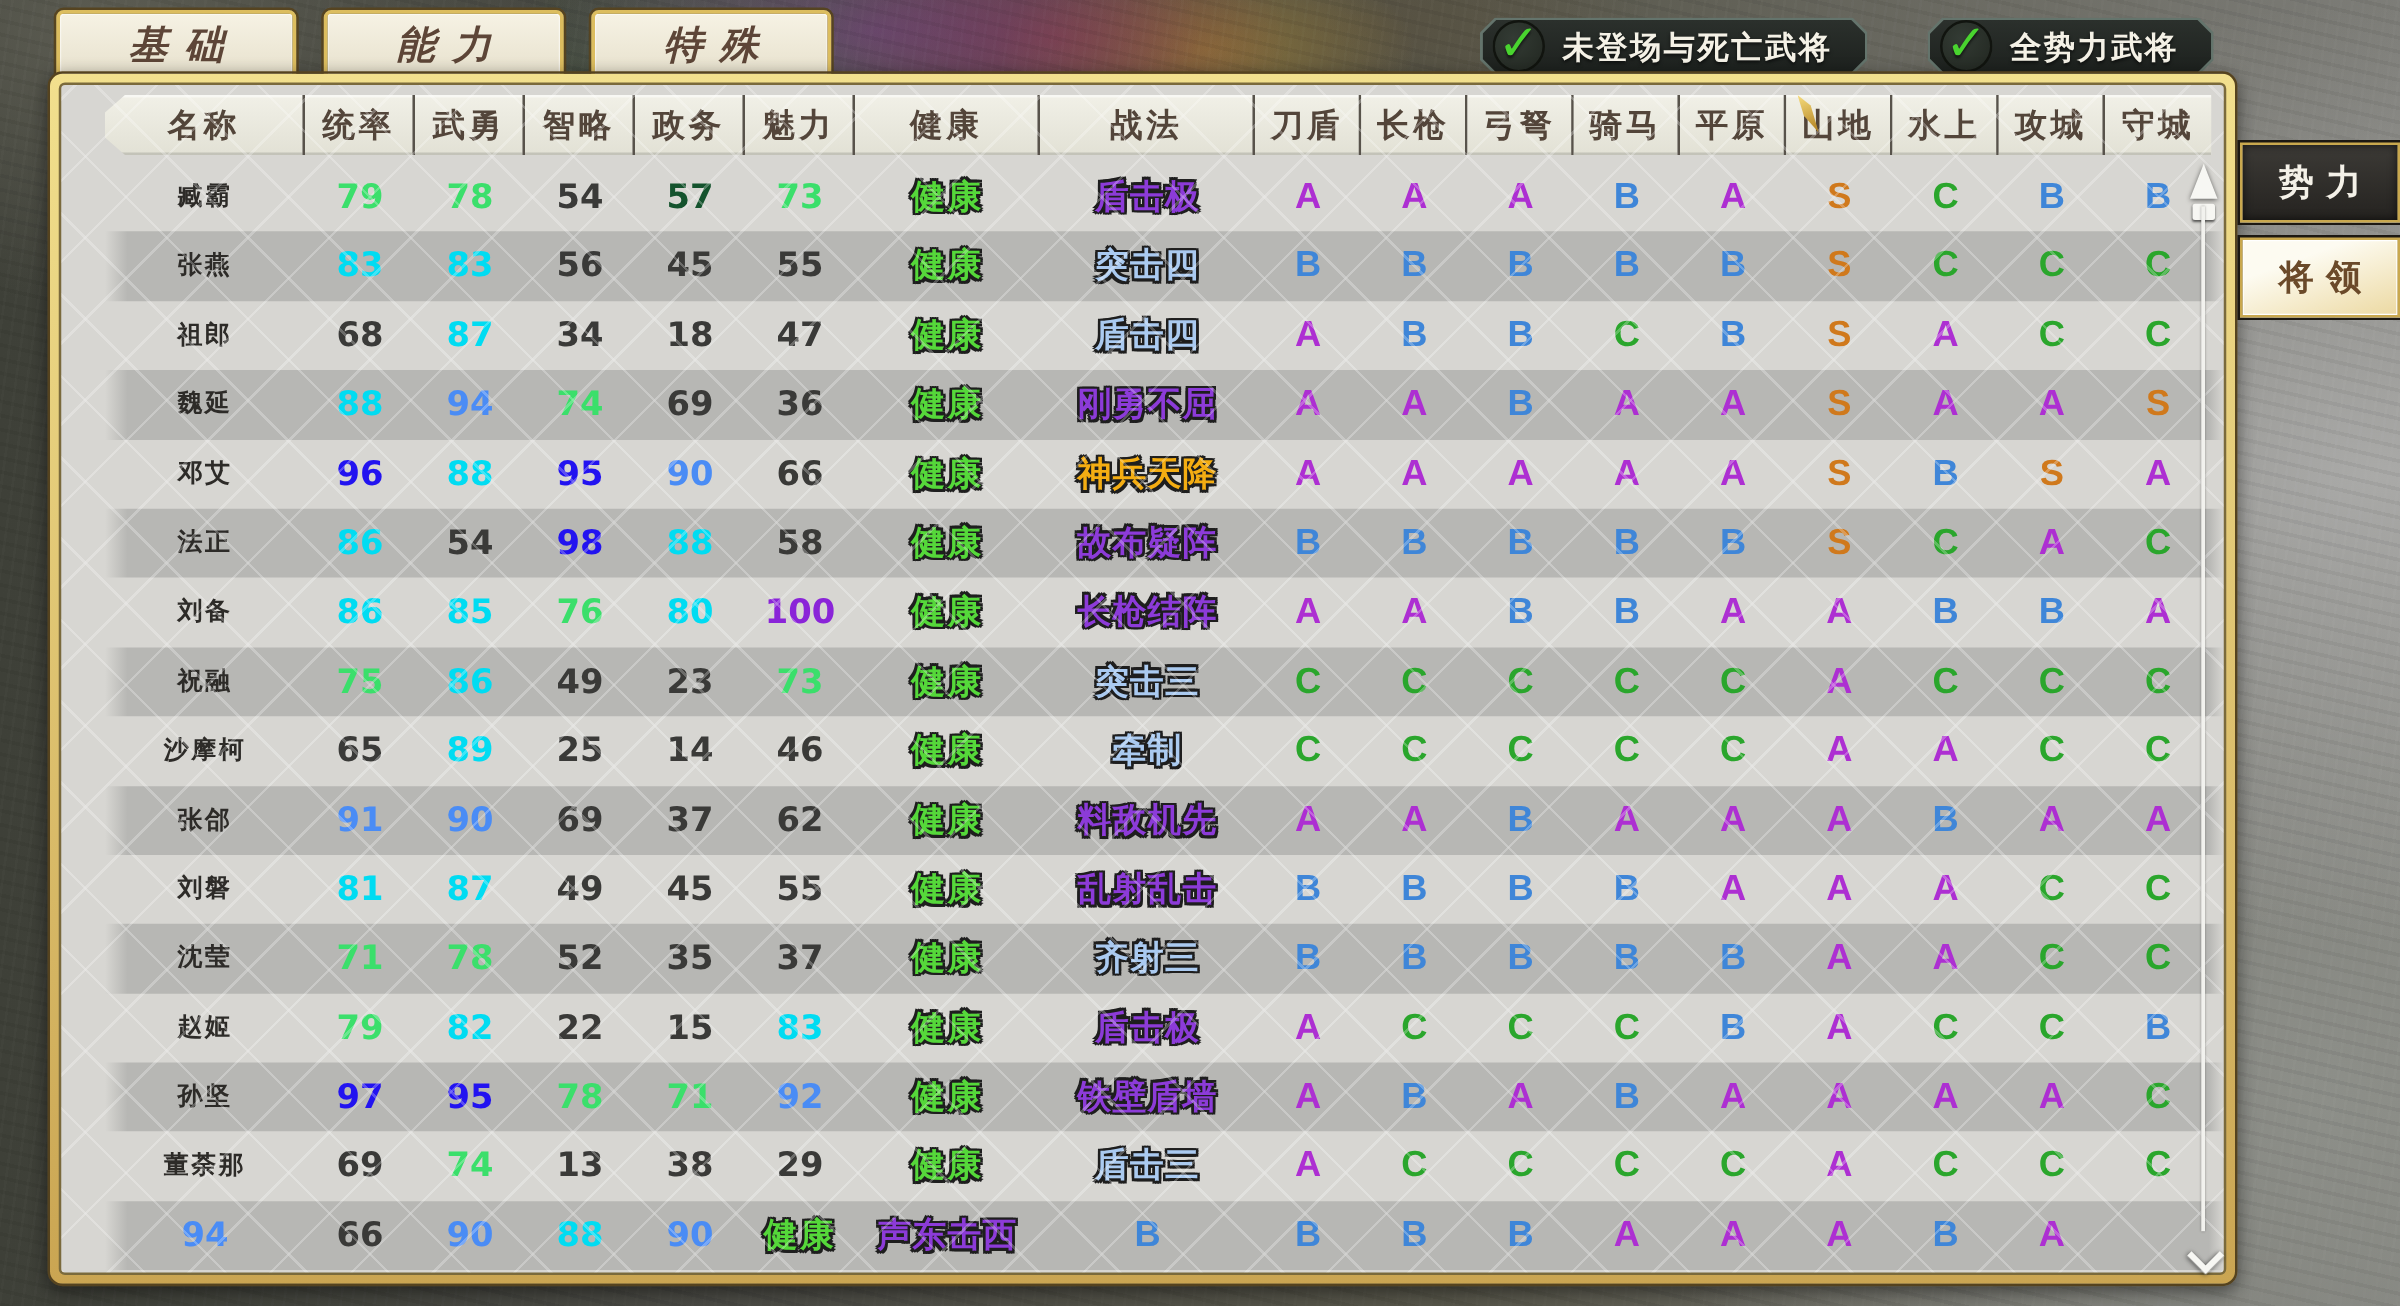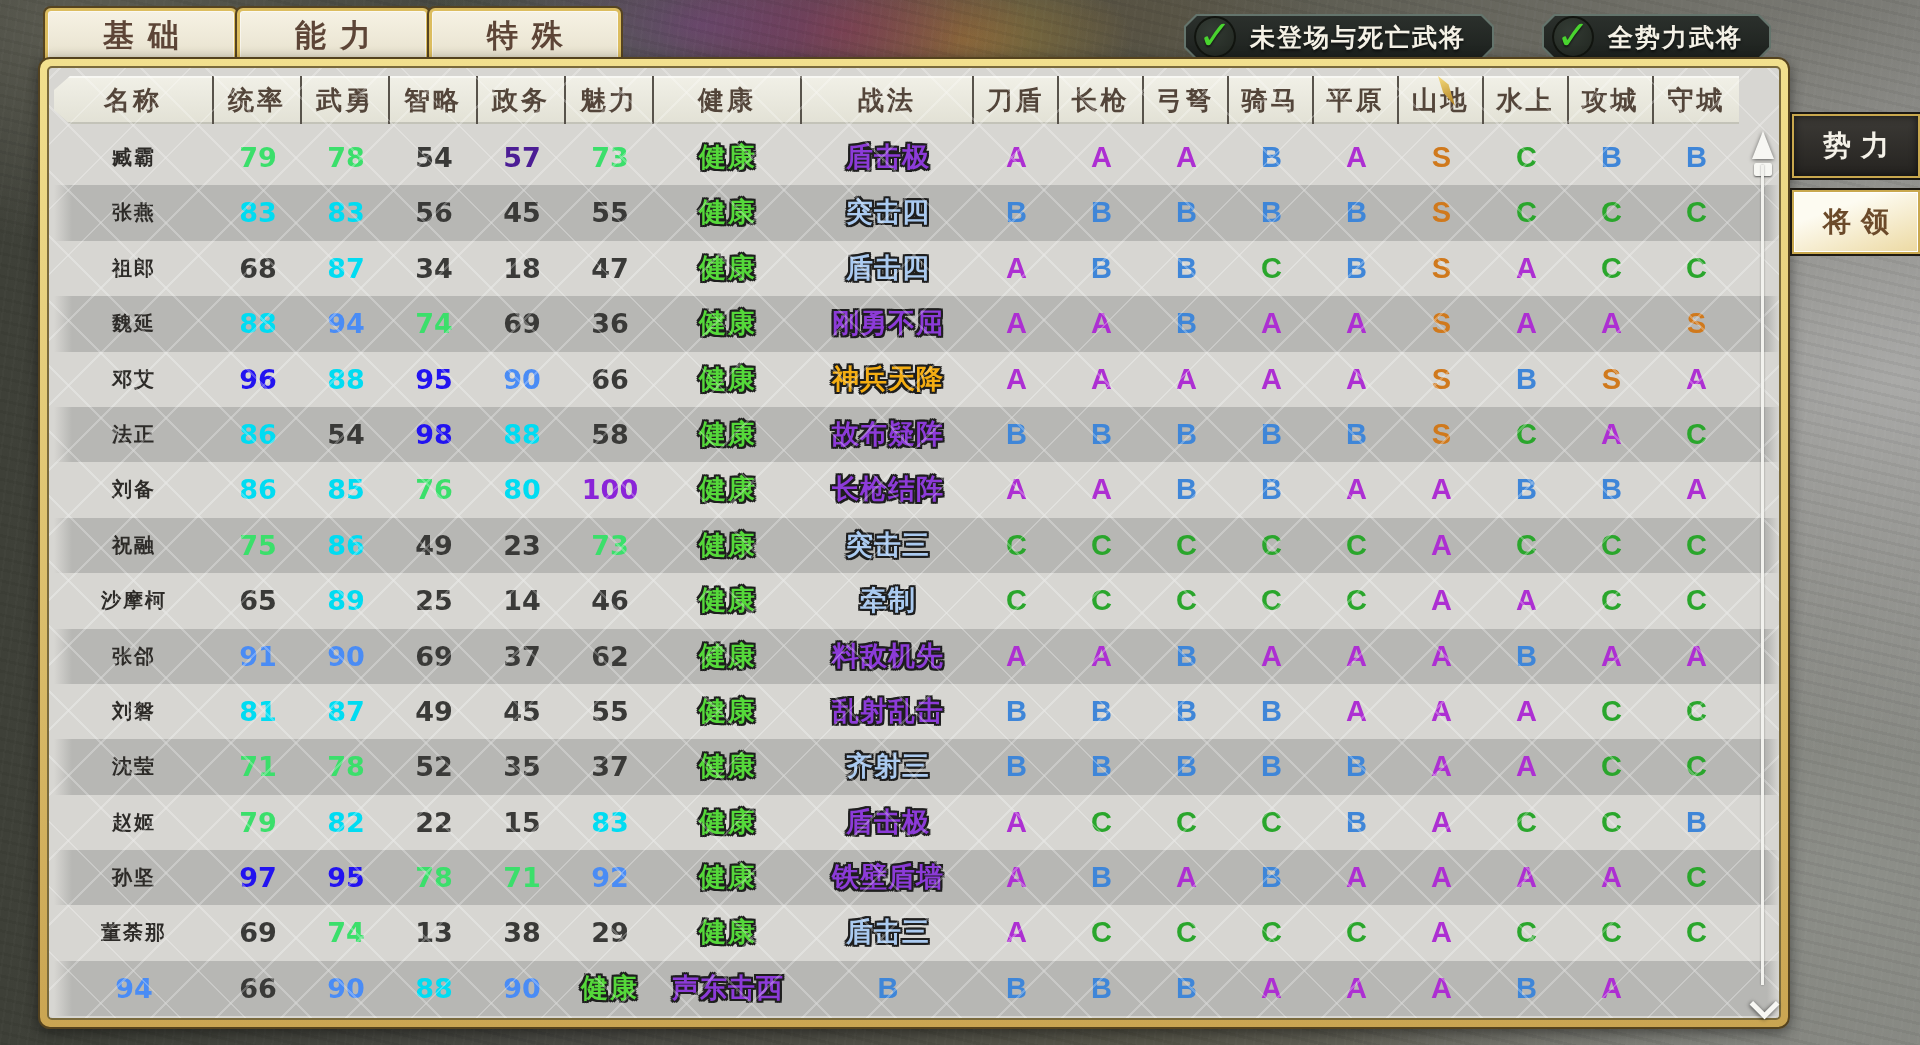--- a/index.html
+++ b/index.html
@@ -16,21 +16,21 @@
       radial-gradient(760px 700px at 1860px 880px, #8d8f89, transparent 72%),
       radial-gradient(520px 320px at 90px 20px, #5c5c52, transparent 70%),
       linear-gradient(90deg, #3e4038, #4a4a44 30%, #565549 60%, #7d7d78);
   }
   .bg-noise{position:absolute;inset:0;pointer-events:none;opacity:.25;
     background:
       repeating-linear-gradient(13deg, rgba(0,0,0,.18) 0 3px, transparent 3px 11px),
       repeating-linear-gradient(98deg, rgba(255,255,255,.07) 0 2px, transparent 2px 9px);}
 
   
-  .tabs{position:absolute;left:45px;top:8px;display:flex;}
+  .tabs{position:absolute;left:45px;top:8px;display:flex;gap:22px;font-style:italic;}
   .tab{
     width:186px;height:50px;display:flex;align-items:center;justify-content:center;
     background:linear-gradient(180deg,#f6f2e4,#e7e1cd);
     border:3px solid #dcbd5f;border-radius:6px 6px 2px 2px;
     box-shadow:0 0 0 2px #564421, inset 0 0 0 1px #fff8;
     color:#5d4537;font-size:31px;font-weight:bold;letter-spacing:14px;text-indent:14px;
     cursor:pointer;
   }
 
   
@@ -48,21 +48,21 @@
   .pill-label{color:#f4f1e6;font-size:25px;font-weight:bold;letter-spacing:2px;white-space:nowrap;
     text-shadow:0 2px 3px #000a;}
 
   
   .panel{position:absolute;left:38px;top:57px;width:1752px;height:972px;
     padding:7px;box-sizing:border-box;
     background:linear-gradient(180deg,#f2e08e,#caa552);
     border:2px solid #55431f;border-radius:12px;
     box-shadow:0 4px 14px #0007;}
   .panel-inner{position:relative;width:100%;height:100%;box-sizing:border-box;
-    background:#d7d6d2;border:2px solid #7a6a3c;border-radius:5px;overflow:hidden;}
+    background:#d7d6d2;border:2px solid #7a6a3c;border-radius:5px;overflow:hidden;padding-left:30px;}
   .panel-inner::after{content:"";position:absolute;inset:0;pointer-events:none;opacity:.5;
     background:
       repeating-linear-gradient(45deg, rgba(255,255,255,.5) 0 2px, transparent 2px 46px),
       repeating-linear-gradient(-45deg, rgba(255,255,255,.5) 0 2px, transparent 2px 46px);}
 
   .grid{display:grid;grid-template-columns:160px 88px 88px 88px 88px 88px 148px 172px repeat(9,85px);}
   .thead{margin:8px 0 0 5px;height:48px;}
   .hcell{display:flex;align-items:center;justify-content:center;
     background:linear-gradient(180deg,#f1f0e7,#e2e1d5);
     border-right:2px solid #58534b;box-sizing:border-box;
@@ -167,21 +167,21 @@
         <div class="hcell">水上</div>
         <div class="hcell">攻城</div>
         <div class="hcell">守城</div>
       </div>
     <div class="tbody" id="tbody">
         <div class="grid row">
           <div class="cell c-name">臧霸</div>
           <div class="cell c-stat" style="color: rgb(59, 223, 107);">79</div>
           <div class="cell c-stat" style="color: rgb(59, 223, 107);">78</div>
           <div class="cell c-stat" style="color: rgb(58, 58, 56);">54</div>
-          <div class="cell c-stat" style="color: #4c1d95; text-align: center;">57</div>
+          <div class="cell c-stat" style="color: #14532d; text-align: center;">57</div>
           <div class="cell c-stat" style="color: rgb(59, 223, 107);">73</div>
           <div class="cell c-health outlined" style="color: rgb(85, 216, 58);">健康</div>
           <div class="cell c-tactic outlined" style="color: rgb(140, 59, 216);">盾击极</div>
           <div class="cell c-grade" style="color: rgb(173, 47, 210);">A</div>
           <div class="cell c-grade" style="color: rgb(173, 47, 210);">A</div>
           <div class="cell c-grade" style="color: rgb(173, 47, 210);">A</div>
           <div class="cell c-grade" style="color: rgb(63, 134, 216);">B</div>
           <div class="cell c-grade" style="color: rgb(173, 47, 210);">A</div>
           <div class="cell c-grade" style="color: rgb(208, 121, 28);">S</div>
           <div class="cell c-grade" style="color: rgb(42, 166, 44);">C</div>

